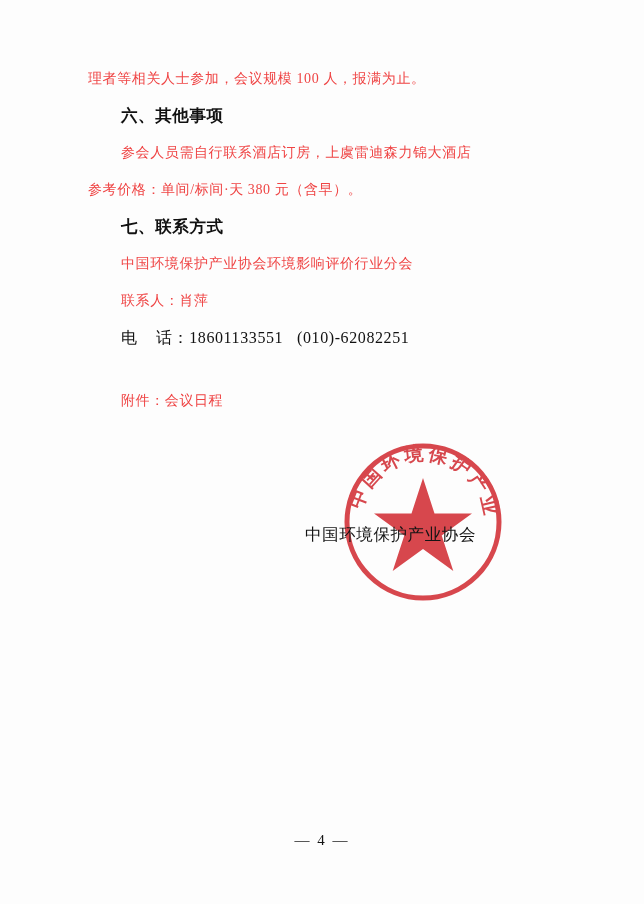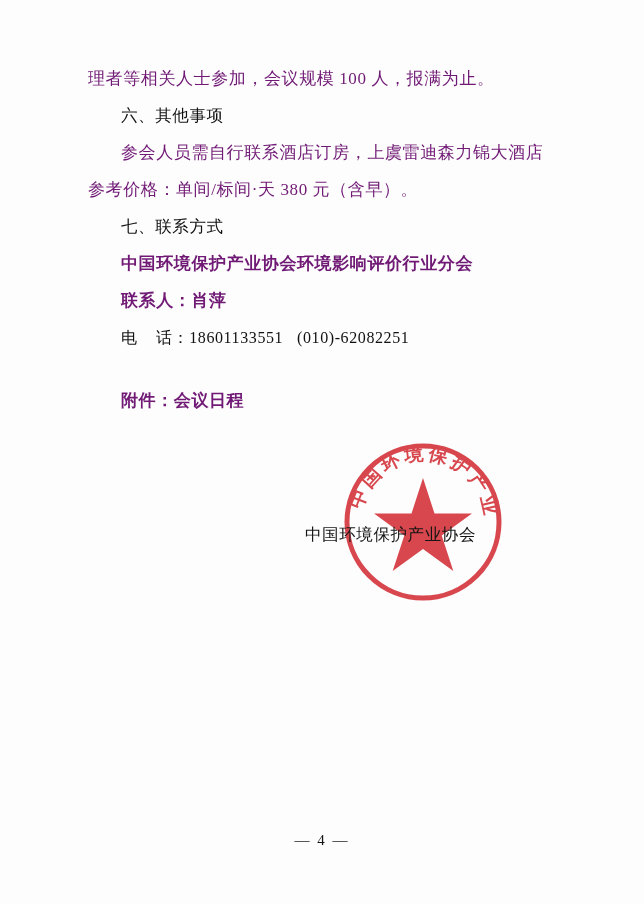--- a/index.html
+++ b/index.html
@@ -22,30 +22,30 @@
     background: #fdfdfd;
     box-sizing: border-box;
   }
   .content {
     position: absolute;
     left: 88px;
     top: 60px;
     width: 470px;
   }
   .line {
-    font-size: 17px;
+    font-size: 14px;
     line-height: 37px;
     letter-spacing: 0.6px;
     white-space: nowrap;
-    color: #701a75;
+    color: #ef4444;
   }
   .indent1 { text-indent: 33px; }
-  .indent2 { padding-left: 33px; font-weight: bold; }
+  .indent2 { padding-left: 33px; }
   .heading {
-    font-weight: normal;
+    font-weight: bold;
     padding-left: 33px;
     font-size: 16.5px;
     line-height: 37px;
     letter-spacing: 0.6px;
   }
   .spacer-md { height: 26px; }
   .phone-line {
     font-size: 16px;
     line-height: 37px;
     letter-spacing: 0.6px;

